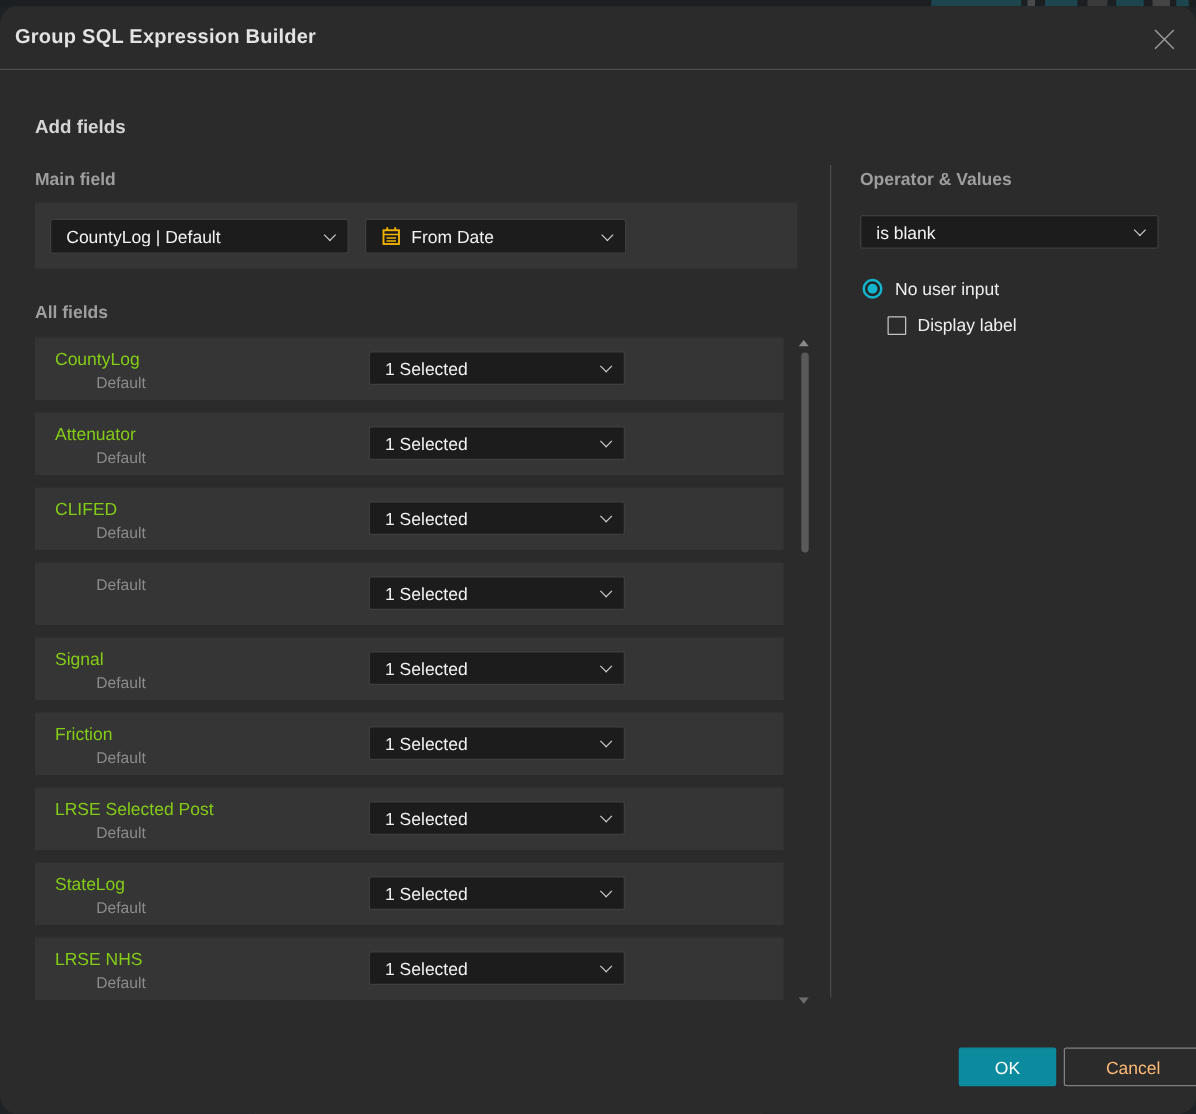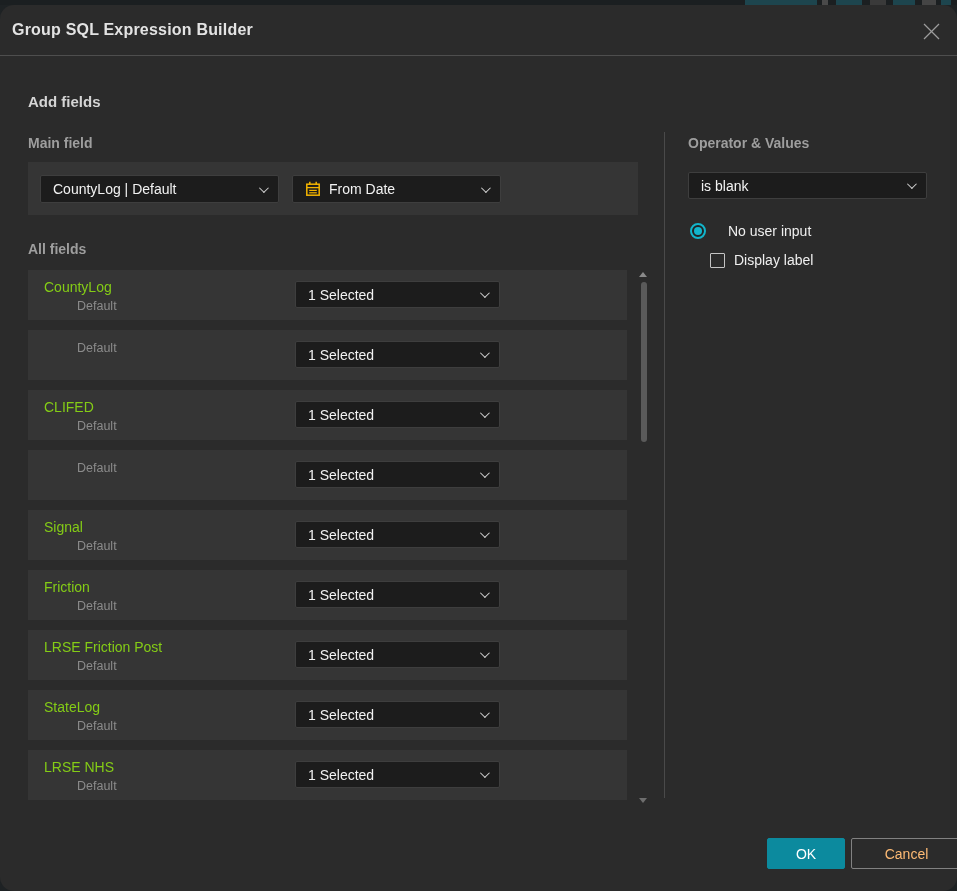--- a/index.html
+++ b/index.html
@@ -84,21 +84,21 @@
   .dd-operator { left: 688px; top: 155px; width: 239px; height: 27px; margin-top: 12px; }
 
   .radio-row { position: absolute; left: 690px; top: 218px; display: flex; align-items: center; cursor: pointer; }
   .radio-outer {
     width: 16px; height: 16px; border-radius: 50%;
     border: 2px solid #12b5cb; background: #232323;
     display: flex; align-items: center; justify-content: center; flex: none;
   }
   .radio-outer .radio-dot { width: 8px; height: 8px; border-radius: 50%; background: transparent; }
   .radio-outer.checked .radio-dot { background: #12b5cb; }
-  .radio-row .lbl { margin-left: 22px; font-size: 14px; color: #efefef; }
+  .radio-row .lbl { margin-left: 10px; font-size: 14px; color: #efefef; }
 
   .checkbox-row { position: absolute; left: 710px; top: 247px; display: flex; align-items: center; cursor: pointer; }
   .checkbox-box { width: 15px; height: 15px; border: 1.5px solid #c4c4c4; border-radius: 1px; background: transparent; flex: none; }
   .checkbox-row .lbl { margin-left: 9px; font-size: 14px; color: #efefef; }
 
   
   .btn {
     position: absolute; top: 833px; height: 31px; border-radius: 2px;
     display: flex; align-items: center; justify-content: center;
     font-size: 14px; cursor: pointer;
@@ -162,20 +162,21 @@
       <div class="field-row">
         <div class="fname">CountyLog</div>
         <div class="fsub">Default</div>
         <div class="dd">
           <span class="dd-text">1 Selected</span>
           <span class="chev"></span>
         </div>
       </div>
 
       <div class="field-row">
+        <div class="fname">Attenuator</div>
         <div class="fsub">Default</div>
         <div class="dd">
           <span class="dd-text">1 Selected</span>
           <span class="chev"></span>
         </div>
       </div>
 
       <div class="field-row">
         <div class="fname">CLIFED</div>
         <div class="fsub">Default</div>
@@ -205,21 +206,21 @@
       <div class="field-row">
         <div class="fname">Friction</div>
         <div class="fsub">Default</div>
         <div class="dd">
           <span class="dd-text">1 Selected</span>
           <span class="chev"></span>
         </div>
       </div>
 
       <div class="field-row">
-        <div class="fname">LRSE Friction Post</div>
+        <div class="fname">LRSE Selected Post</div>
         <div class="fsub">Default</div>
         <div class="dd">
           <span class="dd-text">1 Selected</span>
           <span class="chev"></span>
         </div>
       </div>
 
       <div class="field-row">
         <div class="fname">StateLog</div>
         <div class="fsub">Default</div>

